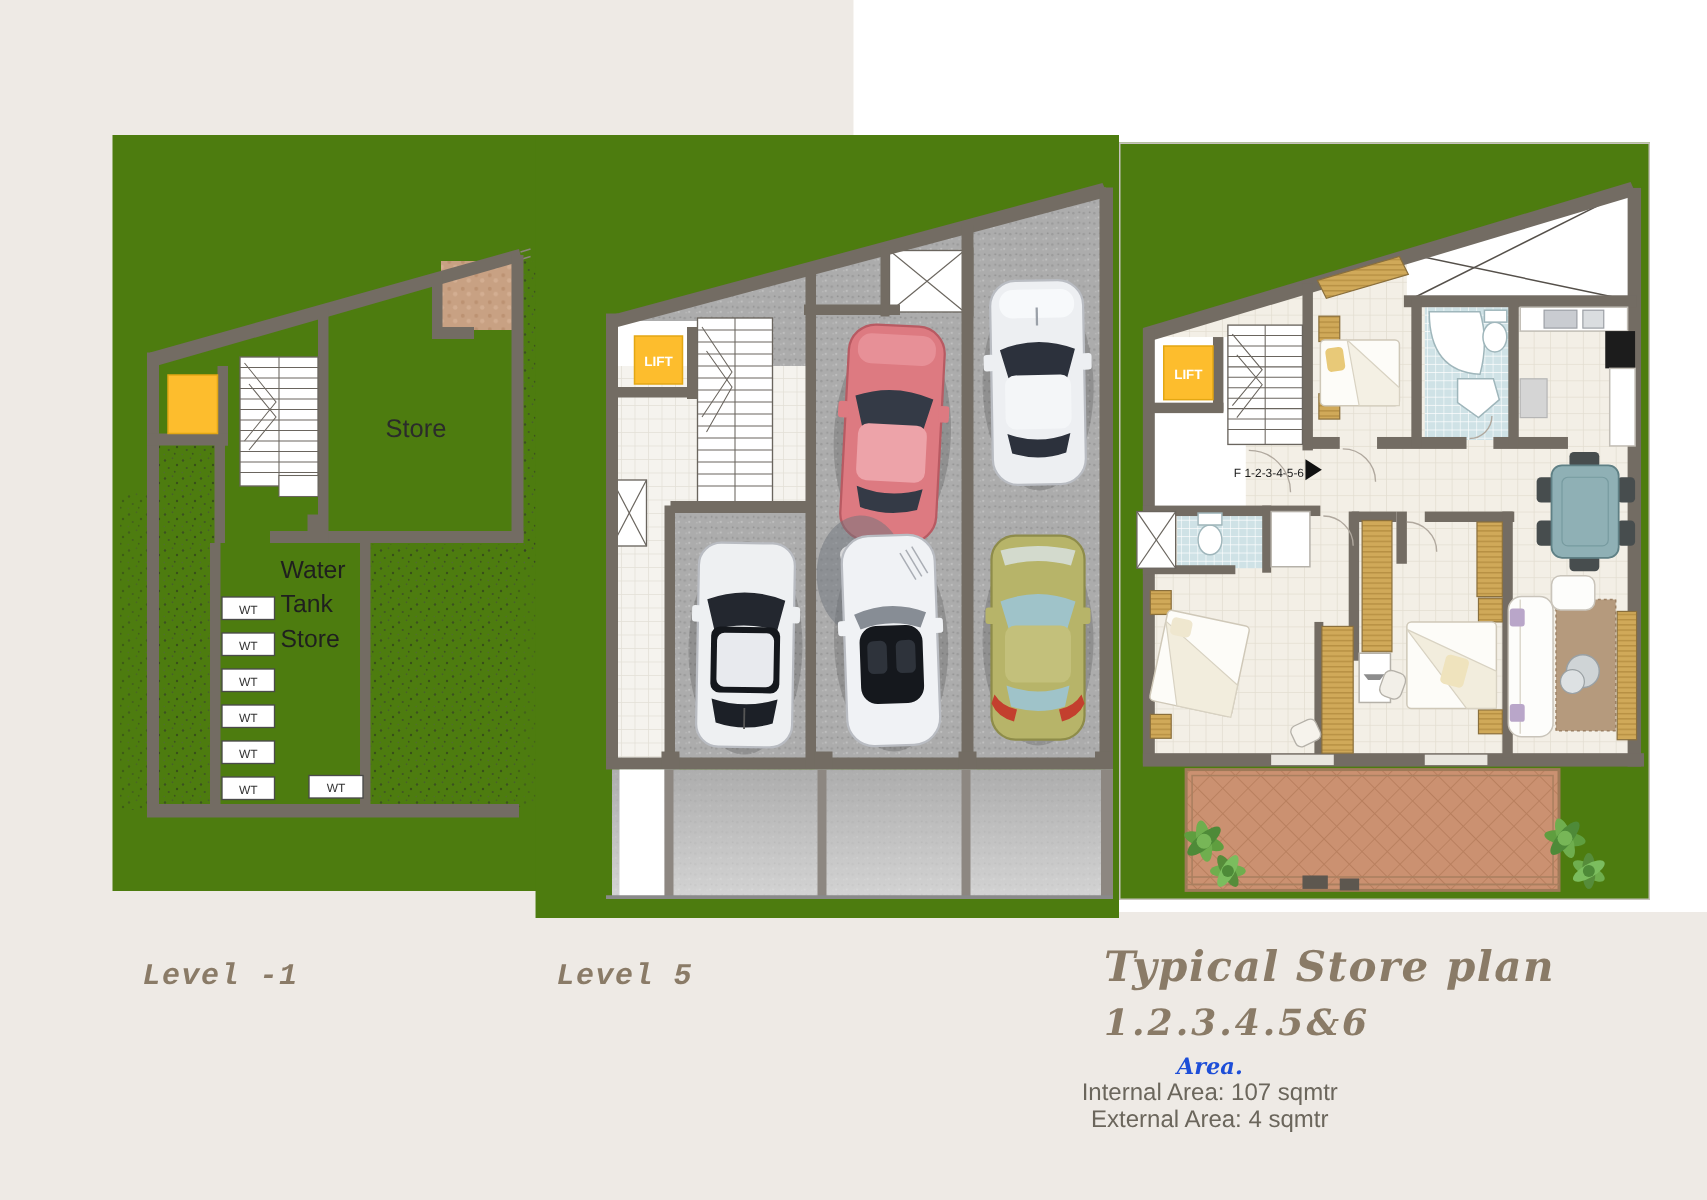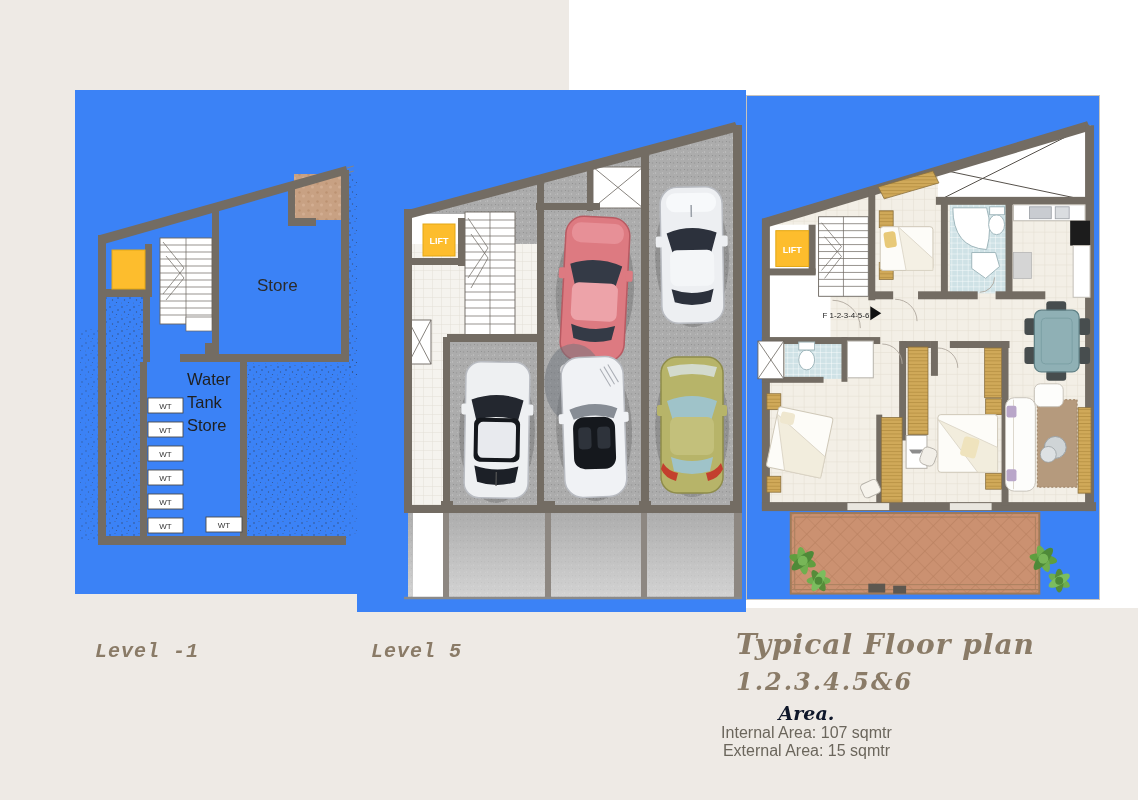--- a/index.html
+++ b/index.html
@@ -1,28 +1,28 @@
 <!DOCTYPE html>
 <html><head>
 <meta charset="utf-8">
 <style>
   html,body{margin:0;padding:0;}
   body{font-family:"Liberation Sans",sans-serif;}
   #page{position:relative;width:1138px;height:800px;background:#eeeae5;overflow:hidden;}
   .white-zone{position:absolute;background:#ffffff;}
   .beige-step{position:absolute;background:#eeeae5;}
-  .plan-card{position:absolute;background:#3b82f6;}
+  .plan-card{position:absolute;background:#4d7c0f;}
   .plan-card svg{display:block;width:100%;height:100%;}
   #card3{border:1px solid #c7c3bd;box-sizing:border-box;}
   .script-label{position:absolute;font-family:"DejaVu Serif",serif;font-style:italic;font-weight:600;color:#8a7b67;white-space:nowrap;}
   #lbl-level-m1,#lbl-level-0{font-size:20px;letter-spacing:1px;font-family:Liberation Mono, monospace;}
   #lbl-typical{font-size:28px;letter-spacing:1px;left:736px;top:628px;}
   #lbl-subtitle{font-size:24px;letter-spacing:2px;left:736px;top:667px;}
   #area-block{position:absolute;left:704px;top:702px;width:205px;text-align:center;}
-  #area-heading{font-family:"DejaVu Serif",serif;font-style:italic;font-weight:600;font-size:19px;color:#0f172a;}
+  #area-heading{font-family:"DejaVu Serif",serif;font-style:italic;font-weight:600;font-size:15px;color:#1d4ed8;}
   .area-line{font-size:16px;color:#6b665c;line-height:18px;}
   #lbl-level-m1{left:95px;top:640px;}
   #lbl-level-0{left:371px;top:640px;}
   text{font-family:"Liberation Sans",sans-serif;}
 </style>
 </head>
 <body>
 
 <div id="page">
 
@@ -523,22 +523,22 @@
             <ellipse rx="12" ry="4.5" fill="#568c3a" transform="rotate(90)"></ellipse>
         <ellipse rx="12" ry="4.5" fill="#7bbd5e" transform="rotate(150)"></ellipse>
             <circle r="4" fill="#4e8a38"></circle>
       </g>
     </g>
   </svg>
   </div>
 
   <div class="script-label" id="lbl-level-m1">Level -1</div>
   <div class="script-label" id="lbl-level-0">Level 5</div>
-  <div class="script-label" id="lbl-typical">Typical Floor plan</div>
+  <div class="script-label" id="lbl-typical">Typical Store plan</div>
   <div class="script-label" id="lbl-subtitle">1.2.3.4.5&amp;6</div>
 
   <div id="area-block">
     <div id="area-heading">Area.</div>
     <div class="area-line">Internal Area: 107 sqmtr</div>
-    <div class="area-line">External Area: 15 sqmtr</div>
+    <div class="area-line">External Area: 4 sqmtr</div>
   </div>
 
 </div>
 
 </body></html>

